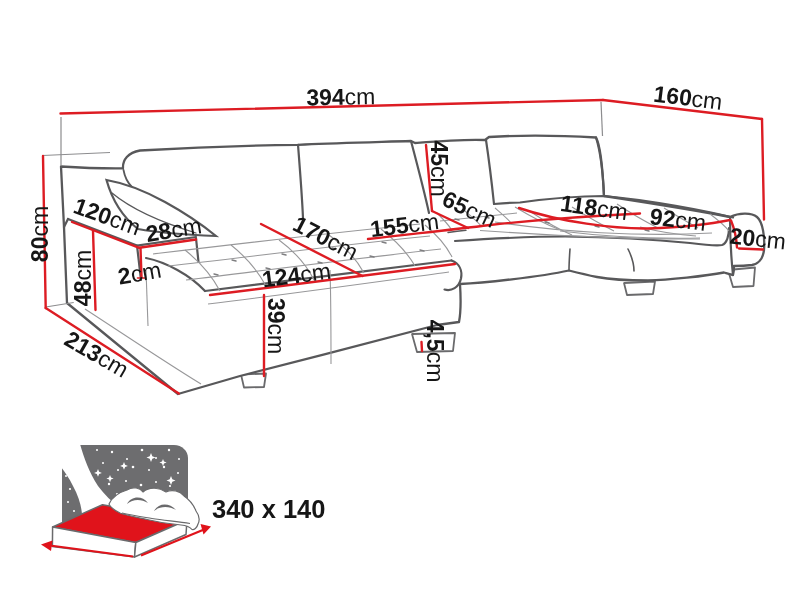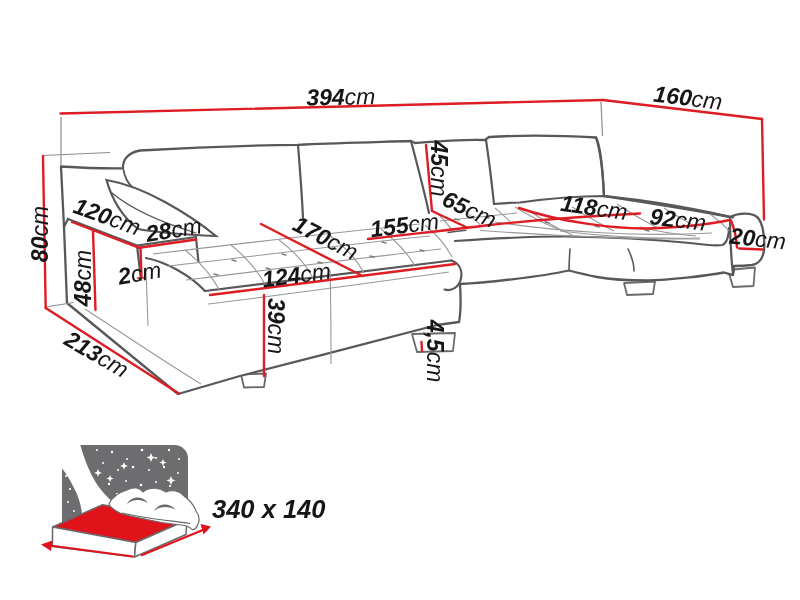--- a/index.html
+++ b/index.html
@@ -1,16 +1,16 @@
 <!DOCTYPE html>
 <html><head>
 <meta charset="utf-8">
 <style>
 html,body{margin:0;padding:0;background:#fff;}
-#wrap{width:800px;height:600px;position:relative;overflow:hidden;background:#fff;font-style:italic;}
+#wrap{width:800px;height:600px;position:relative;overflow:hidden;background:#fff;}
 text{font-family:"Liberation Sans",sans-serif;fill:#161616;}
 .n{font-weight:bold;}
 .u{font-weight:normal;}
 </style>
 </head>
 <body>
 <div id="wrap">
 <svg width="800" height="600" viewBox="0 0 800 600" xmlns="http://www.w3.org/2000/svg">
 <rect x="0" y="0" width="800" height="600" fill="#ffffff"></rect>
 

